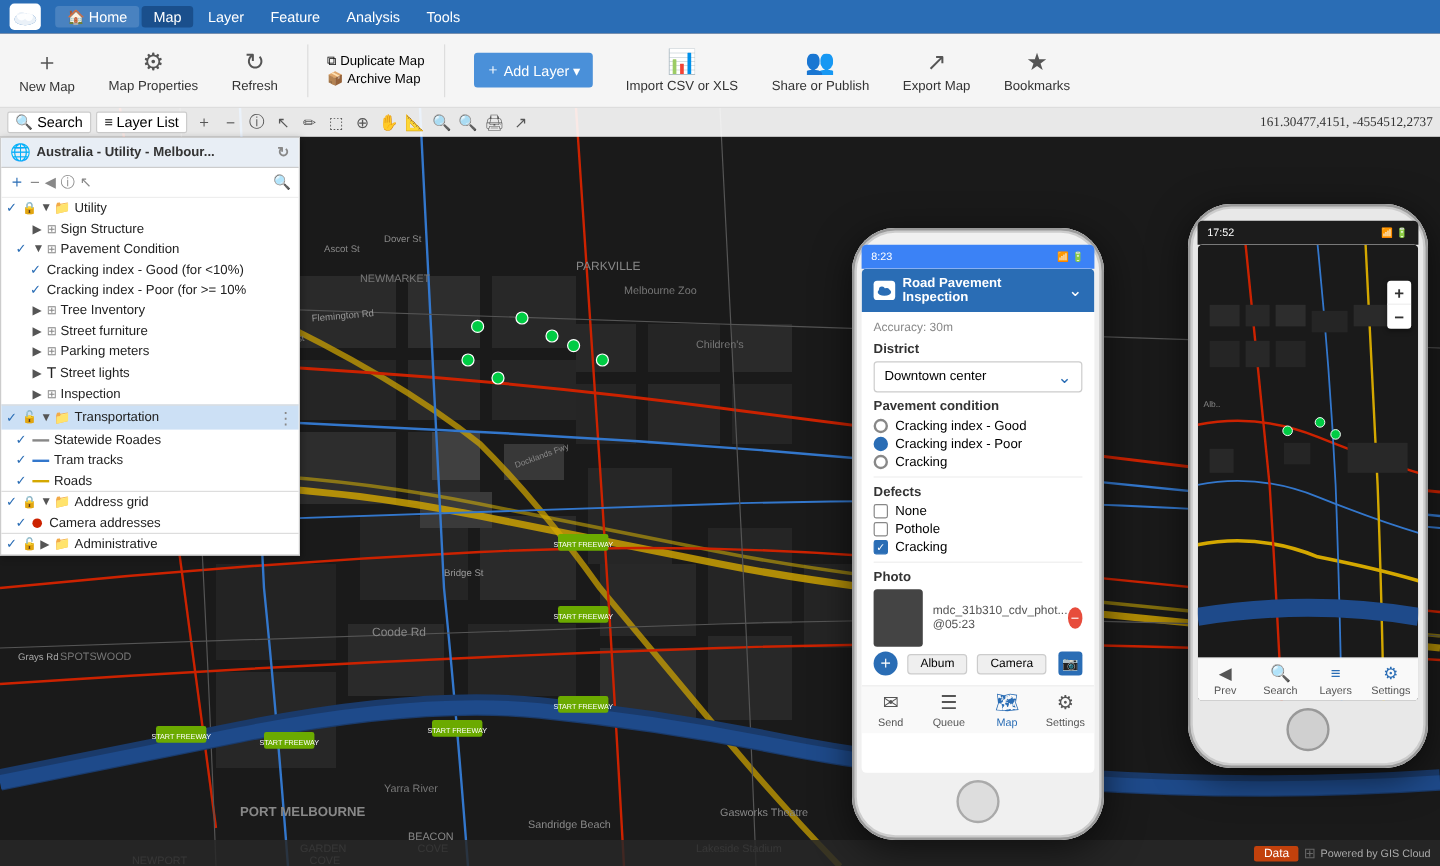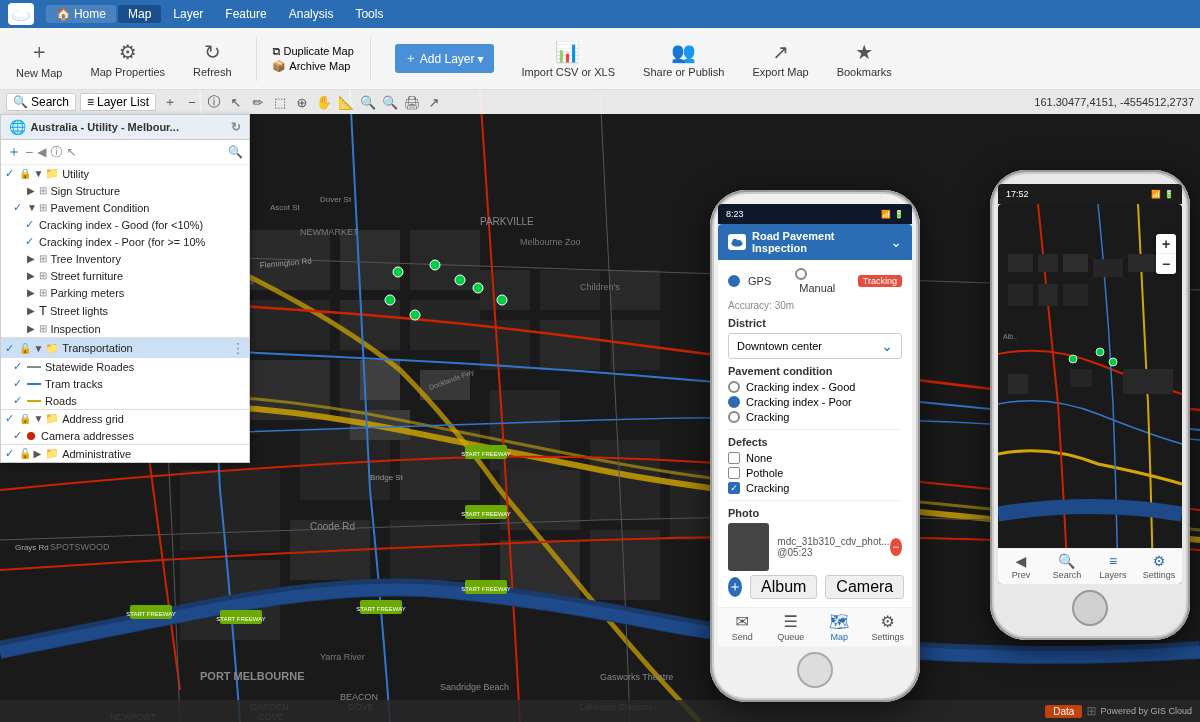--- a/index.html
+++ b/index.html
@@ -76,21 +76,21 @@
       background: white; border: 1px solid #ccc; padding: 1px 6px; border-radius: 2px;
       cursor: pointer;
     }
     .layer-list-btn {
       display: flex; align-items: center; gap: 3px;
       background: white; border: 1px solid #ccc; padding: 1px 6px; border-radius: 2px;
       cursor: pointer;
     }
     .tool-icon-bar { display: flex; gap: 2px; align-items: center; }
     .ti { width: 20px; height: 20px; display: flex; align-items: center; justify-content: center; cursor: pointer; font-size: 13px; color: #555; }
-    .coords-value { margin-left: auto; font-size: 11px; color: #333; font-family: Liberation Sans, sans-serif; }
+    .coords-value { margin-left: auto; font-size: 11px; color: #333; font-family: Liberation Serif, serif; }
 
     
     #layer-panel {
       position: absolute; top: 24px; left: 0; width: 250px;
       background: white; border: 1px solid #ccc; z-index: 20;
       box-shadow: 2px 2px 6px rgba(0,0,0,0.3);
       max-height: 440px; overflow-y: auto;
     }
     .lp-header {
       background: #e8eef5; padding: 4px 8px; font-size: 12px; font-weight: bold;
@@ -164,21 +164,21 @@
     .pf-checkbox-row { display: flex; align-items: center; gap: 6px; margin-bottom: 3px; }
     .pf-checkbox { width: 12px; height: 12px; border: 1px solid #888; border-radius: 2px; background: white; display: flex; align-items: center; justify-content: center; font-size: 9px; }
     .pf-checkbox.checked { background: #2a6db5; border-color: #2a6db5; color: white; }
     .pf-divider { height: 1px; background: #eee; margin: 6px 0; }
     .photo-thumb { width: 60px; height: 48px; background: #555; border-radius: 3px; margin-right: 8px; }
     .photo-info { font-size: 10px; color: #555; }
     .photo-row { display: flex; align-items: center; margin: 4px 0; }
     .photo-delete { width: 18px; height: 18px; background: #e74c3c; color: white; border-radius: 50%; display: flex; align-items: center; justify-content: center; font-size: 12px; margin-left: auto; }
     .photo-actions { display: flex; gap: 8px; margin-top: 4px; align-items: center; }
     .pa-add { width: 20px; height: 20px; background: #2a6db5; color: white; border-radius: 50%; display: flex; align-items: center; justify-content: center; font-size: 14px; }
-    .pa-btn { border: 1px solid #ccc; padding: 2px 10px; border-radius: 3px; font-size: 16px; cursor: pointer; }
+    .pa-btn { border: 1px solid #ccc; padding: 2px 10px; border-radius: 3px; font-size: 10px; cursor: pointer; }
     .pa-icon { width: 20px; height: 20px; background: #2a6db5; color: white; border-radius: 3px; display: flex; align-items: center; justify-content: center; font-size: 11px; margin-left: auto; }
 
     
     .phone-bottom-nav {
       display: flex; border-top: 1px solid #eee; background: #f9f9f9;
     }
     .pbn-item {
       flex: 1; display: flex; flex-direction: column; align-items: center;
       padding: 4px 2px; cursor: pointer; font-size: 9px; color: #555;
     }
@@ -565,21 +565,21 @@
       <span class="li-lock" style="color:#aaa;font-size:10px;">🔓</span>
       <span class="li-arrow">▶</span>
       <span class="li-icon folder-icon">📁</span>
       <span class="li-label">Administrative</span>
     </div>
   </div>
 
   <div class="phone-container" style="left: 710px; top: 100px; z-index: 35;">
     <div class="phone-frame" style="width: 210px;">
 
-      <div style="background:#0f172a; height:20px; border-radius:4px 4px 0 0; display:flex; align-items:center; padding:0 8px;">
+      <div style="background:#3b82f6; height:20px; border-radius:4px 4px 0 0; display:flex; align-items:center; padding:0 8px;">
         <span style="color:white;font-size:9px;">8:23</span>
         <div style="margin-left:auto;display:flex;gap:3px;align-items:center;">
           <span style="color:white;font-size:8px;">📶</span>
           <span style="color:white;font-size:8px;">🔋</span>
         </div>
       </div>
 
       <div class="phone-screen" style="width:194px; min-height:420px;">
 
         <div class="phone1-header">
@@ -592,29 +592,20 @@
                 <ellipse cx="7" cy="7" rx="3.5" ry="3.5" fill="#2a6db5"></ellipse>
                 <ellipse cx="13" cy="8" rx="3" ry="3" fill="#2a6db5"></ellipse>
               </svg>
           </div>
           <span class="phone1-title">Road Pavement Inspection</span>
           <span class="phone1-chevron">⌄</span>
         </div>
 
         <div class="phone-form">
 
-          <div class="pf-row">
-            <div class="pf-radio checked"></div>
-            <span class="pf-label">GPS</span>
-            <div style="margin-left:16px;">
-              <div class="pf-radio" style="display:inline-block;"></div>
-              <span class="pf-label" style="display:inline;margin-left:4px;">Manual</span>
-            </div>
-            <span class="pf-tracking" style="margin-left:8px;">Tracking</span>
-          </div>
           <div style="font-size:10px;color:#888;margin-bottom:6px;">Accuracy: 30m</div>
 
           <div class="pf-section">District</div>
           <div class="pf-input">
             <span>Downtown center</span>
             <span class="pf-input-dropdown">⌄</span>
           </div>
 
           <div class="pf-section">Pavement condition</div>
           <div class="pf-checkbox-row">

